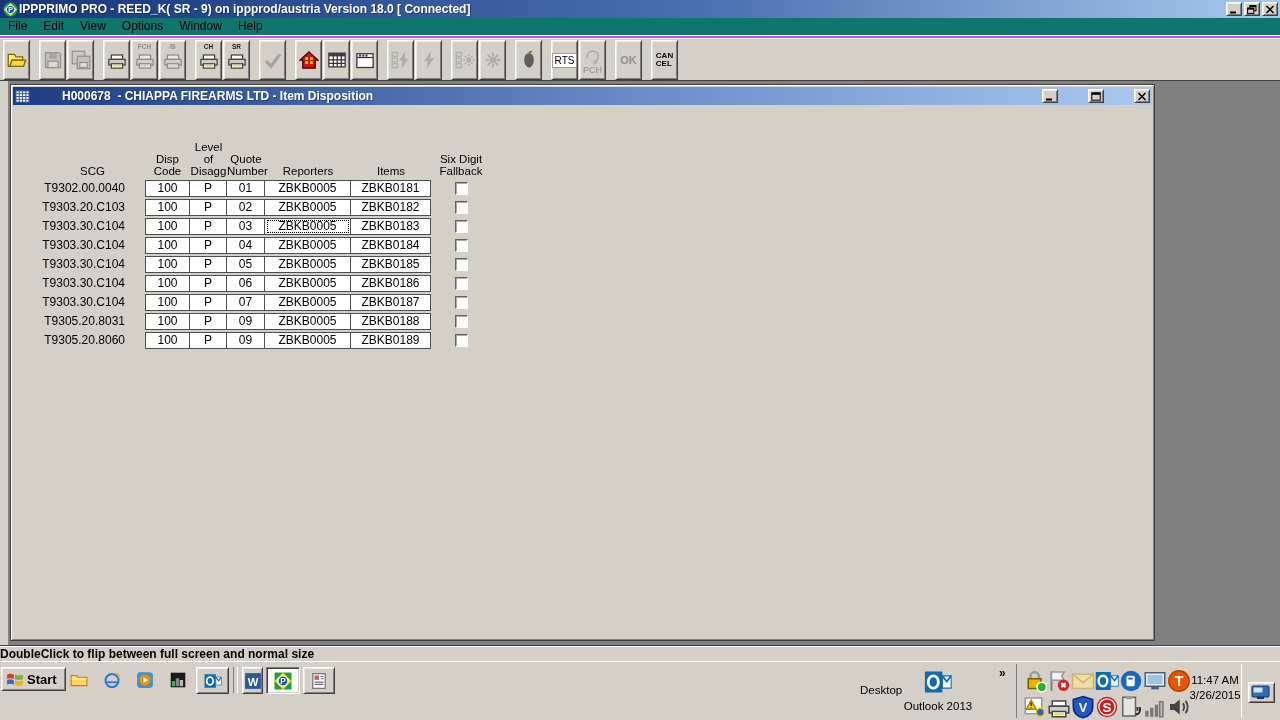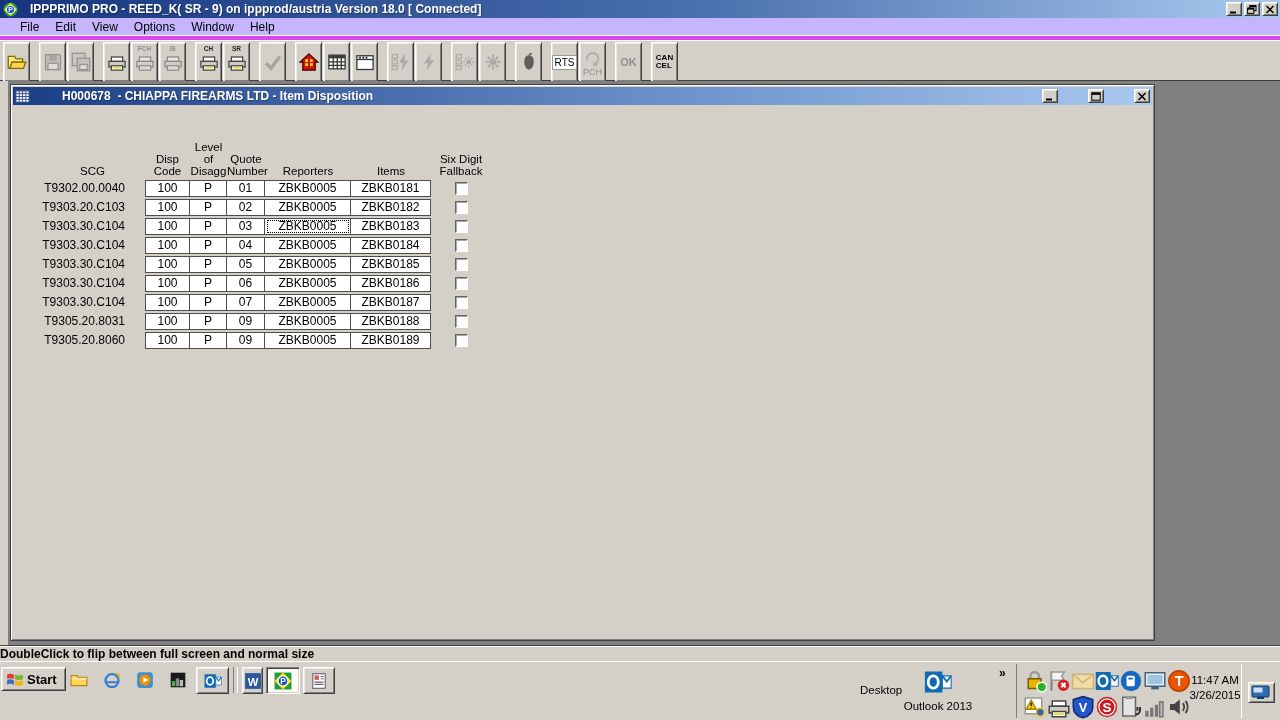--- a/index.html
+++ b/index.html
@@ -6,33 +6,33 @@
   html,body { width:1280px; height:720px; overflow:hidden; }
   body { font-family:"Liberation Sans","DejaVu Sans",sans-serif; font-size:12px; background:#d4d0c8; color:#000; position:relative; }
 
   
   .raised { border:1px solid; border-color:#ffffff #404040 #404040 #ffffff;
             box-shadow: inset 1px 1px 0 #ece9e2, inset -1px -1px 0 #808080; background:#d4d0c8; }
 
   
   #main-titlebar { height:18px; display:flex; align-items:center; padding:0 2px 0 3px;
     background:linear-gradient(90deg,#16357e 0%,#4a70ae 55%,#a9c9ef 100%); color:#fff; }
-  #main-titlebar .ttl { font-weight:bold; font-size:12px; margin-left:12px; white-space:pre; flex:1;
+  #main-titlebar .ttl { font-weight:bold; font-size:12px; margin-left:1px; white-space:pre; flex:1;
     text-shadow:1px 1px 0 rgba(0,0,0,.35); overflow:hidden; }
   .winbtn { width:16px; height:14px; margin-left:2px; display:flex; align-items:center; justify-content:center; }
   .winbtn svg { width:10px; height:9px; display:block; }
   .tbicon { width:15px; height:15px; display:block; }
   .tbicon svg { width:100%; height:100%; display:block; }
 
-  #menubar { height:18px; display:flex; align-items:center; background:#c4b5fd; padding-left:12px;
+  #menubar { height:18px; display:flex; align-items:flex-end; background:#0f766e; padding-left:0;
     border-bottom:1px solid #ffffff; }
   .menu-item { padding:2px 8px; cursor:default; }
 
   #toolbar { height:45px; background:#d4d0c8; display:flex; align-items:flex-start; padding:2px 0 0 3px;
-    border-top:4px solid #d946ef; box-shadow: inset 0 1px 0 #ffffff; border-bottom:1px solid #404040; }
+    border-top:2px solid #d946ef; box-shadow: inset 0 1px 0 #ffffff; border-bottom:1px solid #404040; }
   .tbtn { width:27px; height:40px; margin-right:1px; display:flex; flex-direction:column; align-items:center; justify-content:center; position:relative; }
   .tbtn .ico { width:20px; height:20px; }
   .tbtn .ico svg { width:100%; height:100%; display:block; }
   .tbtn.disabled .ico { filter:grayscale(1) opacity(.5); }
   .tbtn .tag { position:absolute; top:2px; left:0; right:0; text-align:center; font-size:6.5px; font-weight:bold; color:#222; }
   .tbtn.disabled .tag { color:#8f8f8f; }
   .tb-gap { width:8px; flex:0 0 8px; }
   .lbl-rts { background:#fff; padding:1px 2px; font-size:10px; border:1px solid #9a9a9a; }
   .lbl-ok { font-size:11px; font-weight:bold; color:#8f8f8f; }
   .lbl-cancel { font-size:8px; font-weight:bold; line-height:8px; white-space:pre-line; text-align:left; }

